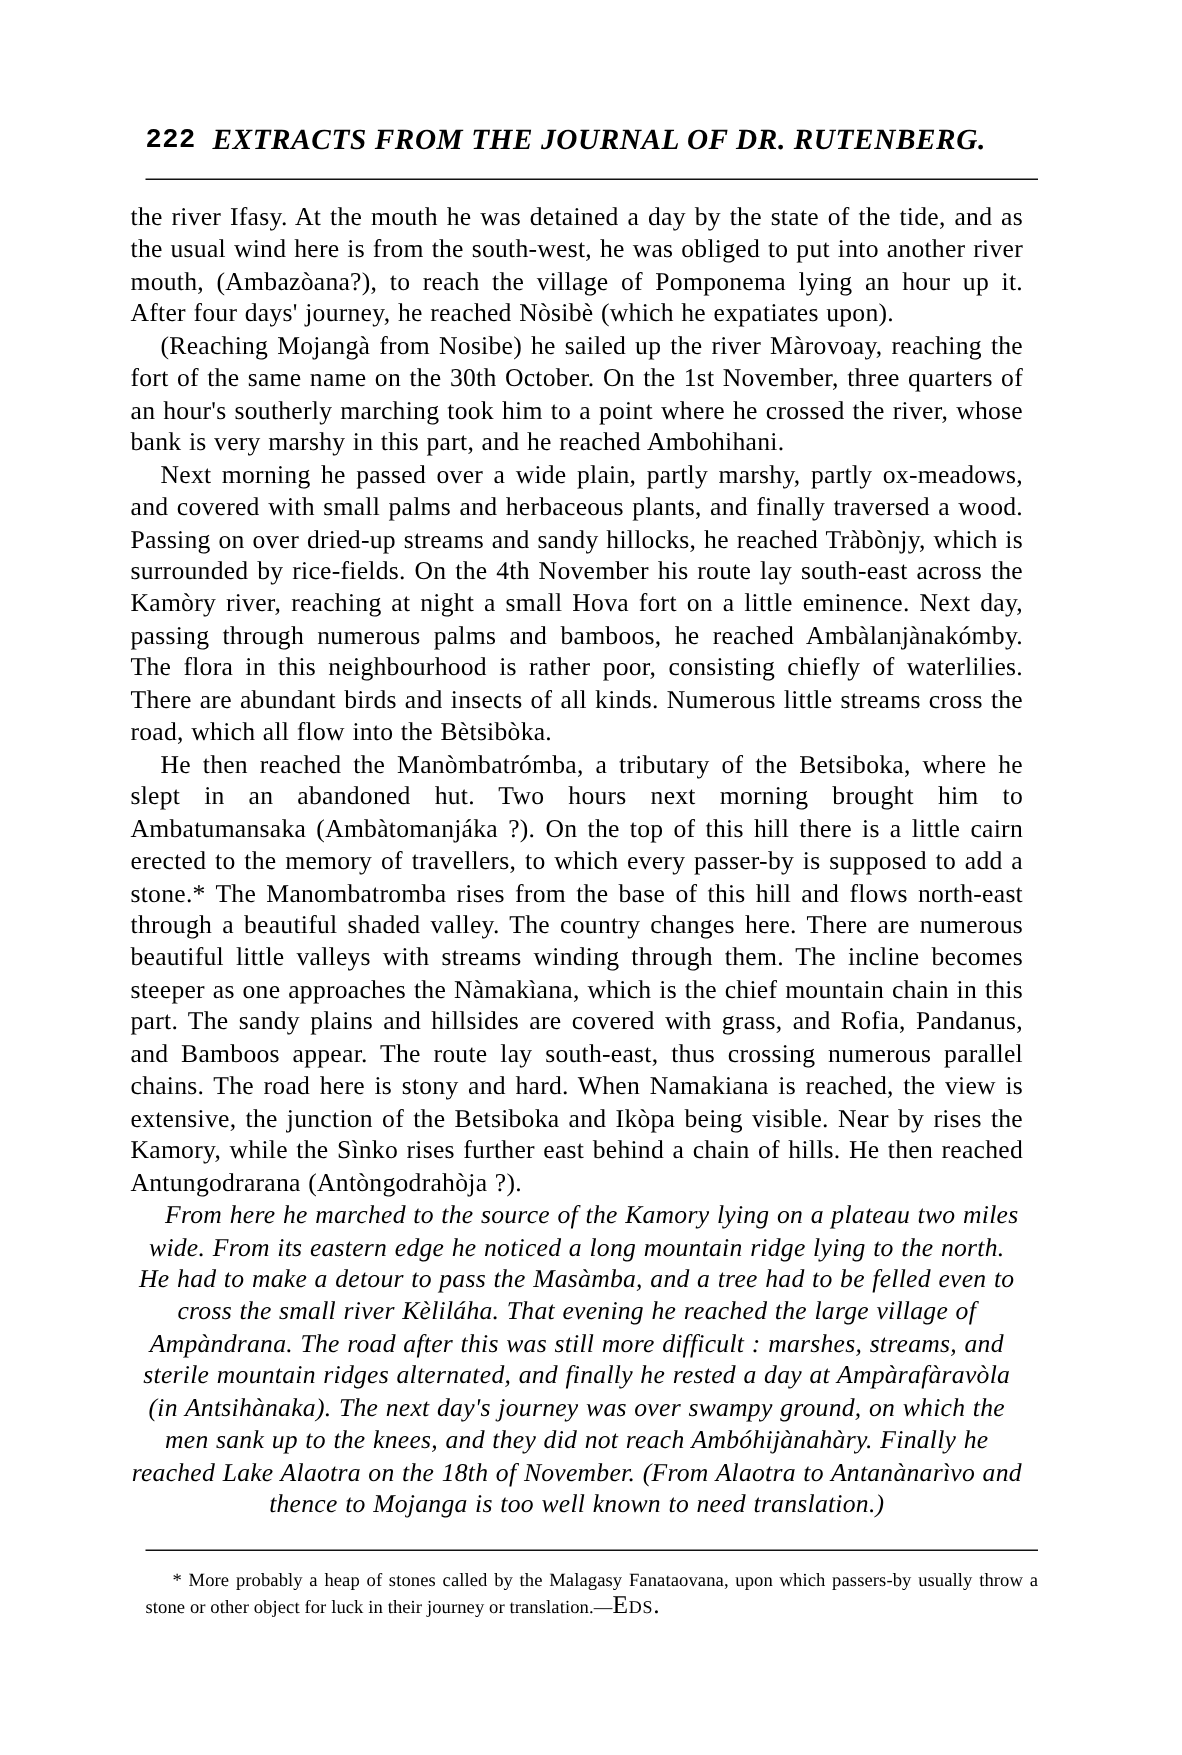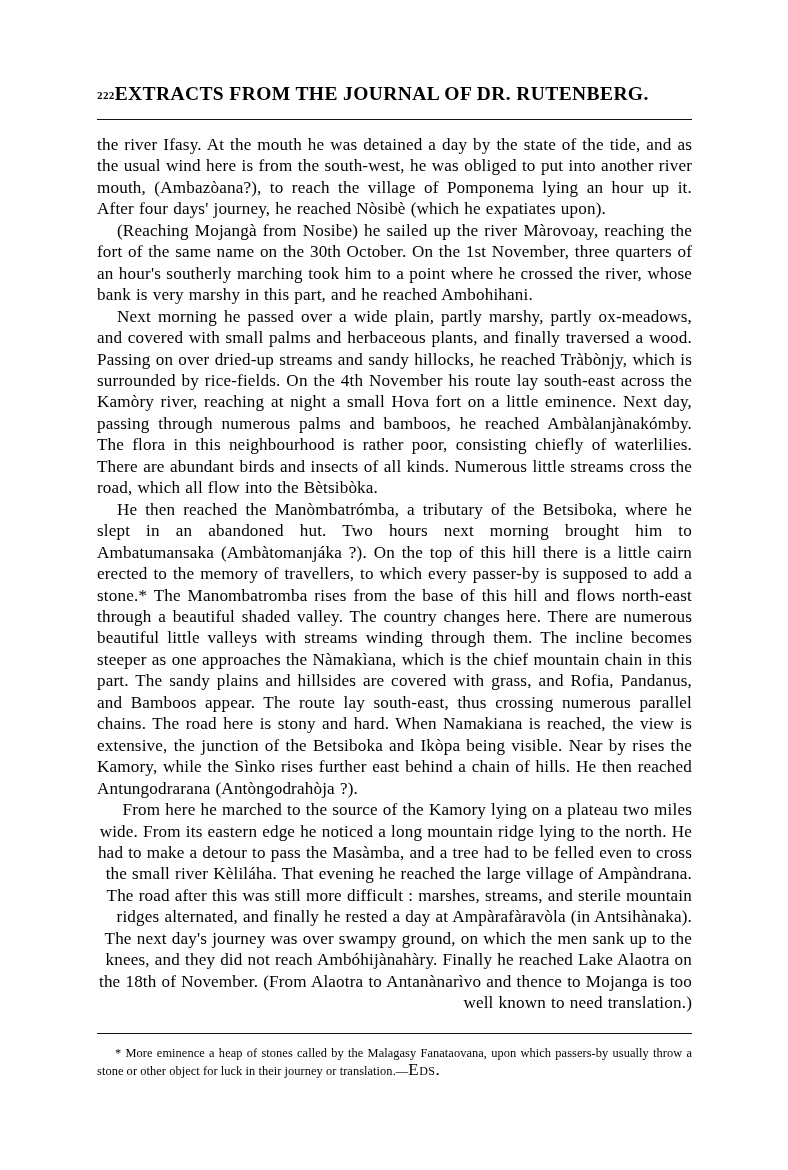--- a/index.html
+++ b/index.html
@@ -29,46 +29,49 @@
     position: absolute;
     left: 97px;
     top: 83px;
     width: 595px;
     height: 26px;
     white-space: nowrap;
   }
 
   .folio {
     font-weight: bold;
-    font-size: 11px;
+    font-size: 18px;
     letter-spacing: 0.4px;
     vertical-align: baseline;
     position: relative;
     top: -1px;
+    font-family: Liberation Mono, monospace;
   }
 
   .head-title {
+    font-style: italic;
     font-weight: bold;
     font-size: 19.5px;
     letter-spacing: 0.4px;
+    margin-left: 11px;
   }
 
   .head-rule {
     position: absolute;
     left: 97px;
     top: 119px;
     width: 595px;
     height: 0;
     border-top: 1.6px solid #121212;
   }
 
   
   .body-block {
     position: absolute;
-    left: 97px;
+    left: 87px;
     top: 134px;
     width: 595px;
   }
 
   p.para {
     margin: 0;
     padding: 0;
     font-size: 17.1px;
     line-height: 21.45px;
     text-align: justify;
@@ -77,21 +80,22 @@
     word-spacing: 0.035em;
     -webkit-hyphens: none;
     hyphens: none;
   }
 
   p.para.no-indent {
     text-indent: 0;
   }
 
   p.para:last-child {
-    text-align: right;
+    text-align: center;
+    font-style: italic;
   }
 
   .it {
   }
 
   
   .footnote-rule {
     position: absolute;
     left: 97px;
     top: 1033px;
@@ -143,17 +147,17 @@
     <p class="para">(Reaching Mojangà from Nosibe) he sailed up the river Màrovoay, reaching the fort of the same name on the 30th October.  On the 1st November, three quarters of an hour's southerly marching took him to a point where he crossed the river, whose bank is very marshy in this part, and he reached Ambohihani.</p>
     <p class="para">Next morning he passed over a wide plain, partly marshy, partly ox-meadows, and covered with small palms and herbaceous plants, and finally traversed a wood.  Passing on over dried-up streams and sandy hillocks, he reached Tràbònjy, which is surrounded by rice-fields.  On the 4th November his route lay south-east across the Kamòry river, reaching at night a small Hova fort on a little eminence.  Next day, passing through numerous palms and bamboos, he reached Ambàlanjànakómby.  The flora in this neighbourhood is rather poor, consisting chiefly of waterlilies. There are abundant birds and insects of all kinds.  Numerous little streams cross the road, which all flow into the Bètsibòka.</p>
     <p class="para">He then reached the Manòmbatrómba, a tributary of the Betsiboka, where he slept in an abandoned hut.  Two hours next morning brought him to Ambatumansaka (Ambàtomanjáka ?).  On the top of this hill there is a little cairn erected to the memory of travellers, to which every passer-by is supposed to add a stone.*  The Manombatromba rises from the base of this hill and  flows north-east through a beautiful shaded valley. The country changes here.  There are numerous beautiful little valleys with streams winding through them.  The incline becomes steeper as one approaches the Nàmakìana, which is the chief mountain chain in this part.  The sandy plains and hillsides are covered with grass, and <span class="it">Rofia</span>, Pandanus, and Bamboos appear. The route lay south-east, thus crossing numerous parallel chains.  The road here is stony and hard. When Namakiana is reached, the view is extensive, the junction of the Betsiboka and Ikòpa being visible. Near by rises the Kamory, while the Sìnko rises further east behind a chain of hills.  He then reached Antungodrarana (Antòngodrahòja ?).</p>
     <p class="para">From here he marched to the source of the Kamory lying on a plateau two miles wide.  From its eastern edge he noticed a long mountain ridge lying to the north.  He had to make a detour to pass the Masàmba, and a tree had to be felled even to cross the small river Kèliláha.  That evening he reached the large village of Ampàndrana.  The road after this was still more difficult : marshes, streams, and sterile mountain ridges alternated, and finally he rested a day at Ampàrafàravòla (in Antsihànaka).  The next day's journey was over swampy ground, on which the men sank up to the knees, and they did not reach Ambóhijànahàry.  Finally he reached Lake Alaotra on the 18th of November.  (From Alaotra to Antanànarìvo and thence to Mojanga is too well known to need translation.)</p>
   </div>
 
   <div class="footnote-rule"></div>
 
   <div class="footnote">
     <p>
-      <span class="marker">*</span><span> More eminence a heap of stones called by the Malagasy </span><span class="it">Fanataovana</span><span>, upon which passers-by usually throw a stone or other object for luck in their journey or translation.—</span><span class="sc">Eds.</span>
+      <span class="marker">*</span><span> More probably a heap of stones called by the Malagasy </span><span class="it">Fanataovana</span><span>, upon which passers-by usually throw a stone or other object for luck in their journey or translation.—</span><span class="sc">Eds.</span>
     </p>
   </div>
 
 </div>
 
 </body></html>

